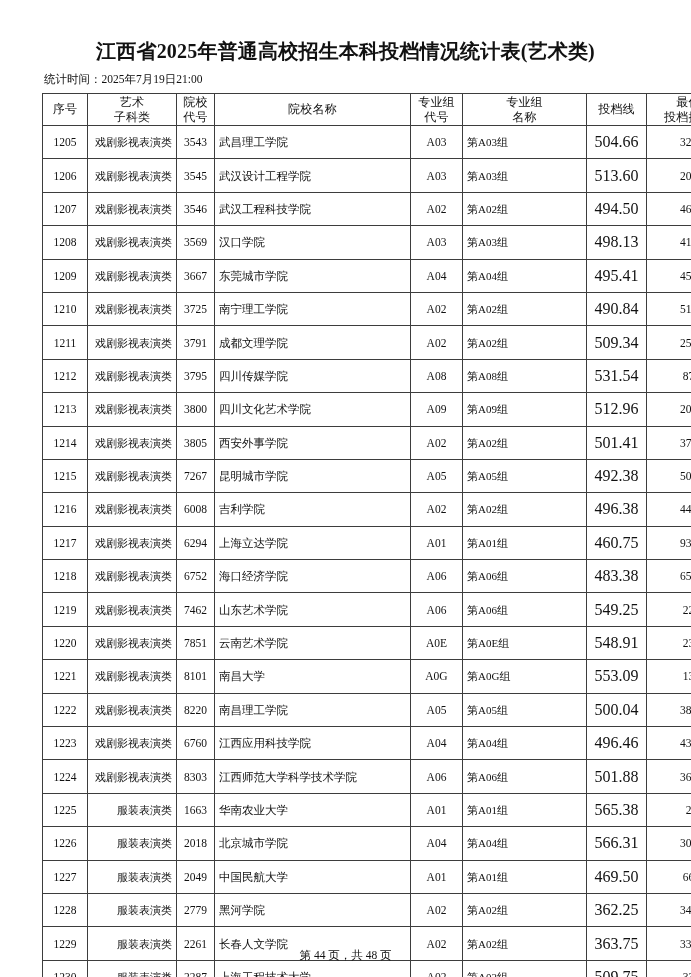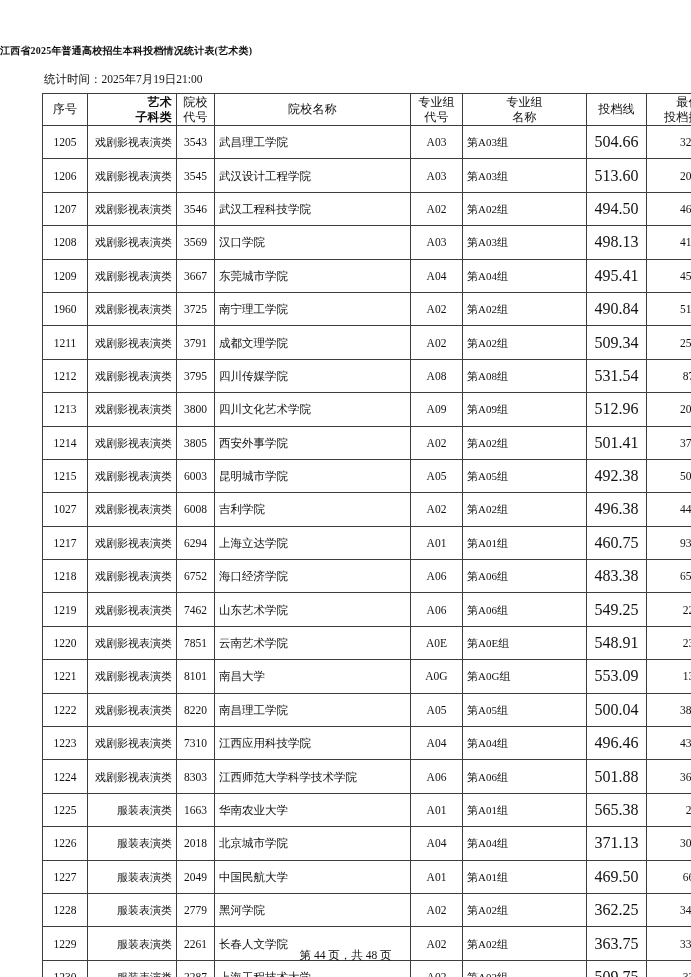--- a/index.html
+++ b/index.html
@@ -24,21 +24,22 @@
     height: 977px;
     box-sizing: border-box;
   }
 
   
   .doc-title {
     position: absolute;
     left: 0;
     top: 41px;
     width: 691px;
-    font-size: 10px;
+    text-align: center;
+    font-size: 20px;
     font-weight: 700;
     letter-spacing: 0.2px;
     line-height: 20px;
     color: #111;
     font-family: "Liberation Serif", "DejaVu Serif", serif;
   }
 
   
   .stat-time {
     position: absolute;
@@ -129,21 +130,21 @@
 
   <div class="doc-title">江西省2025年普通高校招生本科投档情况统计表(艺术类)</div>
 
   <div class="stat-time">统计时间：2025年7月19日21:00</div>
 
   <div class="table-wrap">
     <table class="stat-table">
       <thead>
         <tr>
           <th class="c-seq">序号</th>
-          <th class="c-subject" style="text-align:right;font-weight:bold;">
+          <th class="c-subject" style="text-align:center;">
             <span class="two-line">艺术</span>
             <span class="two-line">子科类</span>
           </th>
           <th class="c-code">
             <span class="two-line">院校</span>
             <span class="two-line">代号</span>
           </th>
           <th class="c-school" style="text-align:center;">院校名称</th>
           <th class="c-gcode">
             <span class="two-line">专业组</span>
@@ -205,21 +206,21 @@
             <td class="c-seq">1209</td>
             <td class="c-subject">戏剧影视表演类</td>
             <td class="c-code">3667</td>
             <td class="c-school">东莞城市学院</td>
             <td class="c-gcode">A04</td>
             <td class="c-gname">第A04组</td>
             <td class="c-score">495.41</td>
             <td class="c-rank">450</td>
           </tr>
           <tr>
-            <td class="c-seq">1960</td>
+            <td class="c-seq">1210</td>
             <td class="c-subject">戏剧影视表演类</td>
             <td class="c-code">3725</td>
             <td class="c-school">南宁理工学院</td>
             <td class="c-gcode">A02</td>
             <td class="c-gname">第A02组</td>
             <td class="c-score">490.84</td>
             <td class="c-rank">519</td>
           </tr>
           <tr>
             <td class="c-seq">1211</td>
@@ -257,29 +258,29 @@
             <td class="c-code">3805</td>
             <td class="c-school">西安外事学院</td>
             <td class="c-gcode">A02</td>
             <td class="c-gname">第A02组</td>
             <td class="c-score">501.41</td>
             <td class="c-rank">373</td>
           </tr>
           <tr>
             <td class="c-seq">1215</td>
             <td class="c-subject">戏剧影视表演类</td>
-            <td class="c-code">6003</td>
+            <td class="c-code">7267</td>
             <td class="c-school">昆明城市学院</td>
             <td class="c-gcode">A05</td>
             <td class="c-gname">第A05组</td>
             <td class="c-score">492.38</td>
             <td class="c-rank">500</td>
           </tr>
           <tr>
-            <td class="c-seq">1027</td>
+            <td class="c-seq">1216</td>
             <td class="c-subject">戏剧影视表演类</td>
             <td class="c-code">6008</td>
             <td class="c-school">吉利学院</td>
             <td class="c-gcode">A02</td>
             <td class="c-gname">第A02组</td>
             <td class="c-score">496.38</td>
             <td class="c-rank">440</td>
           </tr>
           <tr>
             <td class="c-seq">1217</td>
@@ -337,21 +338,21 @@
             <td class="c-code">8220</td>
             <td class="c-school">南昌理工学院</td>
             <td class="c-gcode">A05</td>
             <td class="c-gname">第A05组</td>
             <td class="c-score">500.04</td>
             <td class="c-rank">386</td>
           </tr>
           <tr>
             <td class="c-seq">1223</td>
             <td class="c-subject">戏剧影视表演类</td>
-            <td class="c-code">7310</td>
+            <td class="c-code">6760</td>
             <td class="c-school">江西应用科技学院</td>
             <td class="c-gcode">A04</td>
             <td class="c-gname">第A04组</td>
             <td class="c-score">496.46</td>
             <td class="c-rank">439</td>
           </tr>
           <tr>
             <td class="c-seq">1224</td>
             <td class="c-subject">戏剧影视表演类</td>
             <td class="c-code">8303</td>
@@ -371,21 +372,21 @@
             <td class="c-score">565.38</td>
             <td class="c-rank">2</td>
           </tr>
           <tr>
             <td class="c-seq">1226</td>
             <td class="c-subject">服装表演类</td>
             <td class="c-code">2018</td>
             <td class="c-school">北京城市学院</td>
             <td class="c-gcode">A04</td>
             <td class="c-gname">第A04组</td>
-            <td class="c-score">371.13</td>
+            <td class="c-score">566.31</td>
             <td class="c-rank">305</td>
           </tr>
           <tr>
             <td class="c-seq">1227</td>
             <td class="c-subject">服装表演类</td>
             <td class="c-code">2049</td>
             <td class="c-school">中国民航大学</td>
             <td class="c-gcode">A01</td>
             <td class="c-gname">第A01组</td>
             <td class="c-score">469.50</td>

